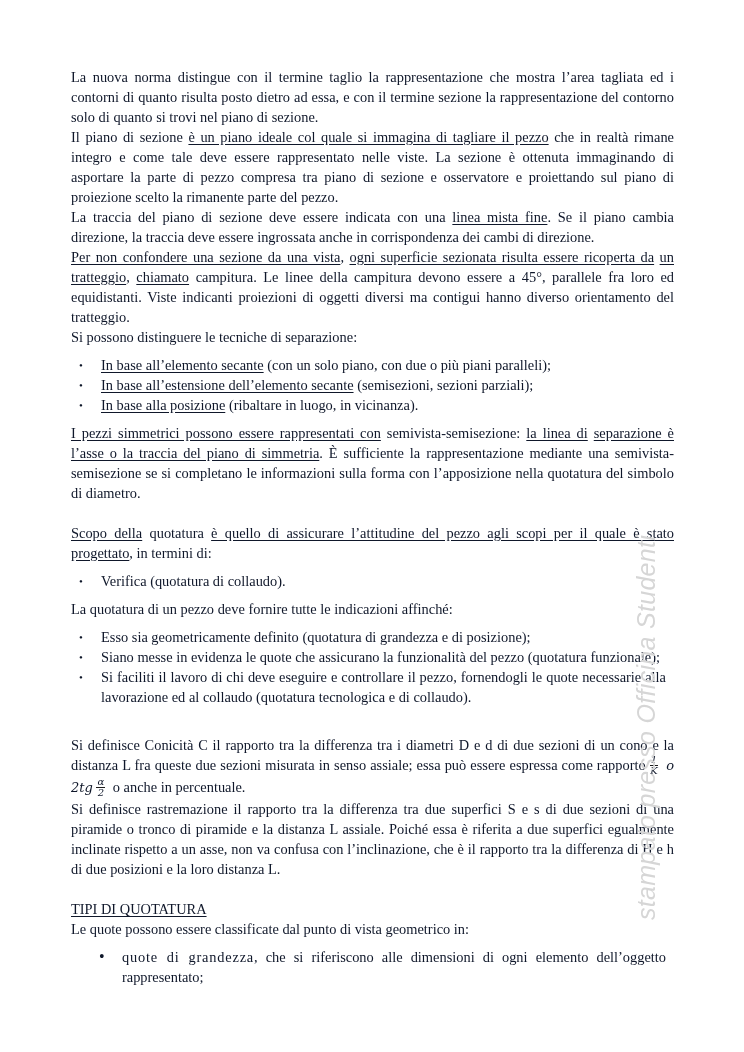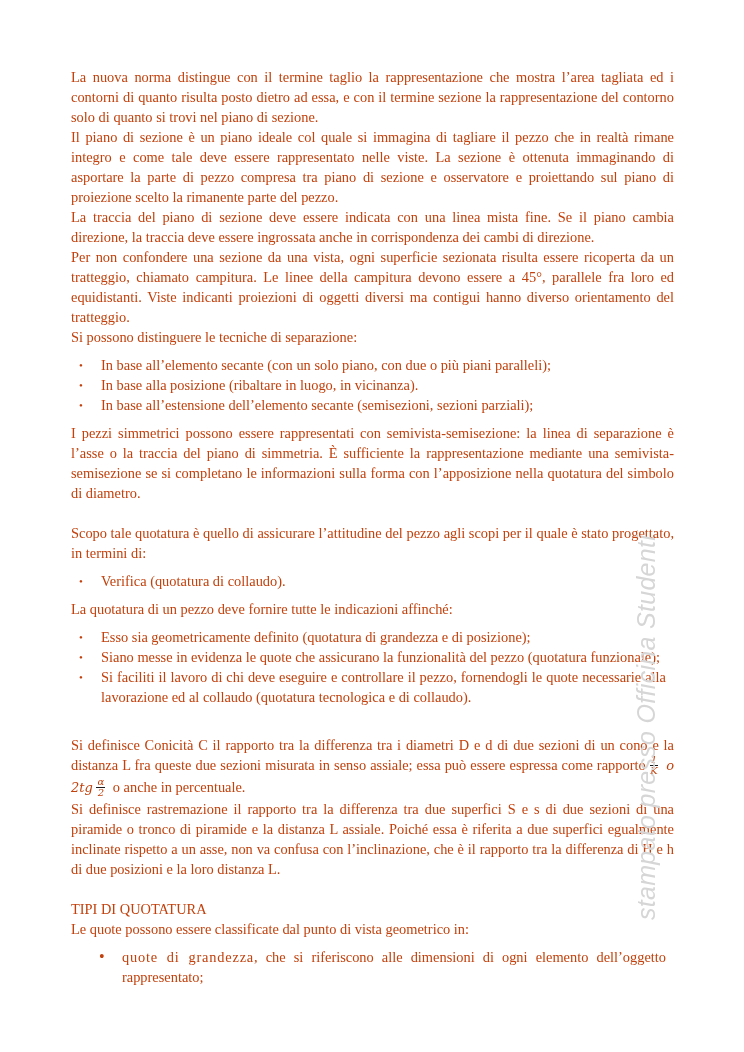--- a/index.html
+++ b/index.html
@@ -1,23 +1,23 @@
 <!DOCTYPE html>
 <html><head>
   <meta charset="utf-8">
   <style>
     html, body { margin: 0; padding: 0; background: #ffffff; }
     body { width: 744px; height: 1052px; position: relative; overflow: hidden; }
     .page {
       position: absolute; left: 71px; top: 67px; width: 603px;
       font-family: "Liberation Serif", serif; font-size: 14.4px; line-height: 20px;
-      color: #c2410c;
+      color: #0f172a;
     }
     p { margin: 0; text-align: justify; }
-    .u { text-underline-offset: 2px; }
+    .u { text-decoration: underline; text-underline-offset: 2px; }
     b { font-weight: normal; }
     ul { list-style: none; margin: 8px; padding: 0; }
     ul.sq li { position: relative; padding-left: 22px; text-align: justify; }
     ul.sq li::before { content: "\2022"; position: absolute; left: 0; top: 0; font-size: 11px; }
     ul.dot { padding-left: 43px; }
     ul.dot li { position: relative; padding-left: 0; text-align: justify; }
     ul.dot li .bul { position: absolute; left: -23px; top: 0; font-size: 16px; }
     .gap { height: 20px; }
     .math { font-family: "DejaVu Serif", serif; font-style: italic; font-size: 13px; }
     .frac { display: inline-block; vertical-align: middle; text-align: center; font-size: 10px; line-height: 10px; margin: 0 4px 0 0; position: relative; top: -1px; }
@@ -40,29 +40,29 @@
   <p><span>Il </span><b>piano di sezione</b><span> </span><span class="u">è un piano ideale col quale si immagina di tagliare il pezzo</span><span> che in realtà rimane integro e come tale deve essere rappresentato nelle viste. La sezione è ottenuta immaginando di asportare la parte di pezzo compresa tra piano di sezione e osservatore e proiettando sul piano di proiezione scelto la rimanente parte del pezzo.</span></p>
 
   <p><span>La </span><b>traccia</b><span> del piano di sezione deve essere indicata con una </span><span class="u">linea mista fine</span><span>. Se il piano cambia direzione, la traccia deve essere ingrossata anche in corrispondenza dei cambi di direzione.</span></p>
 
   <p><span class="u">Per non confondere una sezione da una vista</span><span>, </span><span class="u">ogni superficie sezionata risulta essere ricoperta da</span><span> </span><span class="u">un tratteggio</span><span>, </span><span class="u">chiamato</span><span> </span><b>campitura</b><span>. Le linee della campitura devono essere a 45°, parallele fra loro ed equidistanti. Viste indicanti proiezioni di oggetti diversi ma contigui hanno diverso orientamento del tratteggio.</span></p>
 
   <p><span>Si possono distinguere le </span><b>tecniche di separazione</b><span>:</span></p>
 
   <ul class="sq">
     <li><span class="u">In base all’elemento secante</span><span> (con un solo piano, con due o più piani paralleli);</span></li>
+    <li><span class="u">In base all’estensione dell’elemento secante</span><span> (semisezioni, sezioni parziali);</span></li>
     <li><span class="u">In base alla posizione</span><span> (ribaltare in luogo, in vicinanza).</span></li>
-    <li><span class="u">In base all’estensione dell’elemento secante</span><span> (semisezioni, sezioni parziali);</span></li>
   </ul>
 
   <p><span class="u">I pezzi simmetrici possono essere rappresentati con</span><span> </span><b>semivista-semisezione</b><span>: </span><span class="u">la linea di</span><span> </span><span class="u">separazione è l’asse o la traccia del piano di simmetria</span><span>. È sufficiente la rappresentazione mediante una semivista-semisezione se si completano le informazioni sulla forma con l’apposizione nella quotatura del simbolo di diametro.</span></p>
 
   <div class="gap"></div>
 
-  <p><span class="u">Scopo tale</span><span> quotatura </span><span class="u">è quello di assicurare l’attitudine del pezzo agli scopi per il quale è stato progettato</span><span>, in termini di:</span></p>
+  <p><span class="u">Scopo della</span><span> quotatura </span><span class="u">è quello di assicurare l’attitudine del pezzo agli scopi per il quale è stato progettato</span><span>, in termini di:</span></p>
 
   <ul class="sq">
     <li>Verifica (quotatura di collaudo).</li>
   </ul>
 
   <p>La quotatura di un pezzo deve fornire tutte le indicazioni affinché:</p>
 
   <ul class="sq">
     <li>Esso sia geometricamente definito (quotatura di grandezza e di posizione);</li>
     <li>Siano messe in evidenza le quote che assicurano la funzionalità del pezzo (quotatura funzionale);</li>

